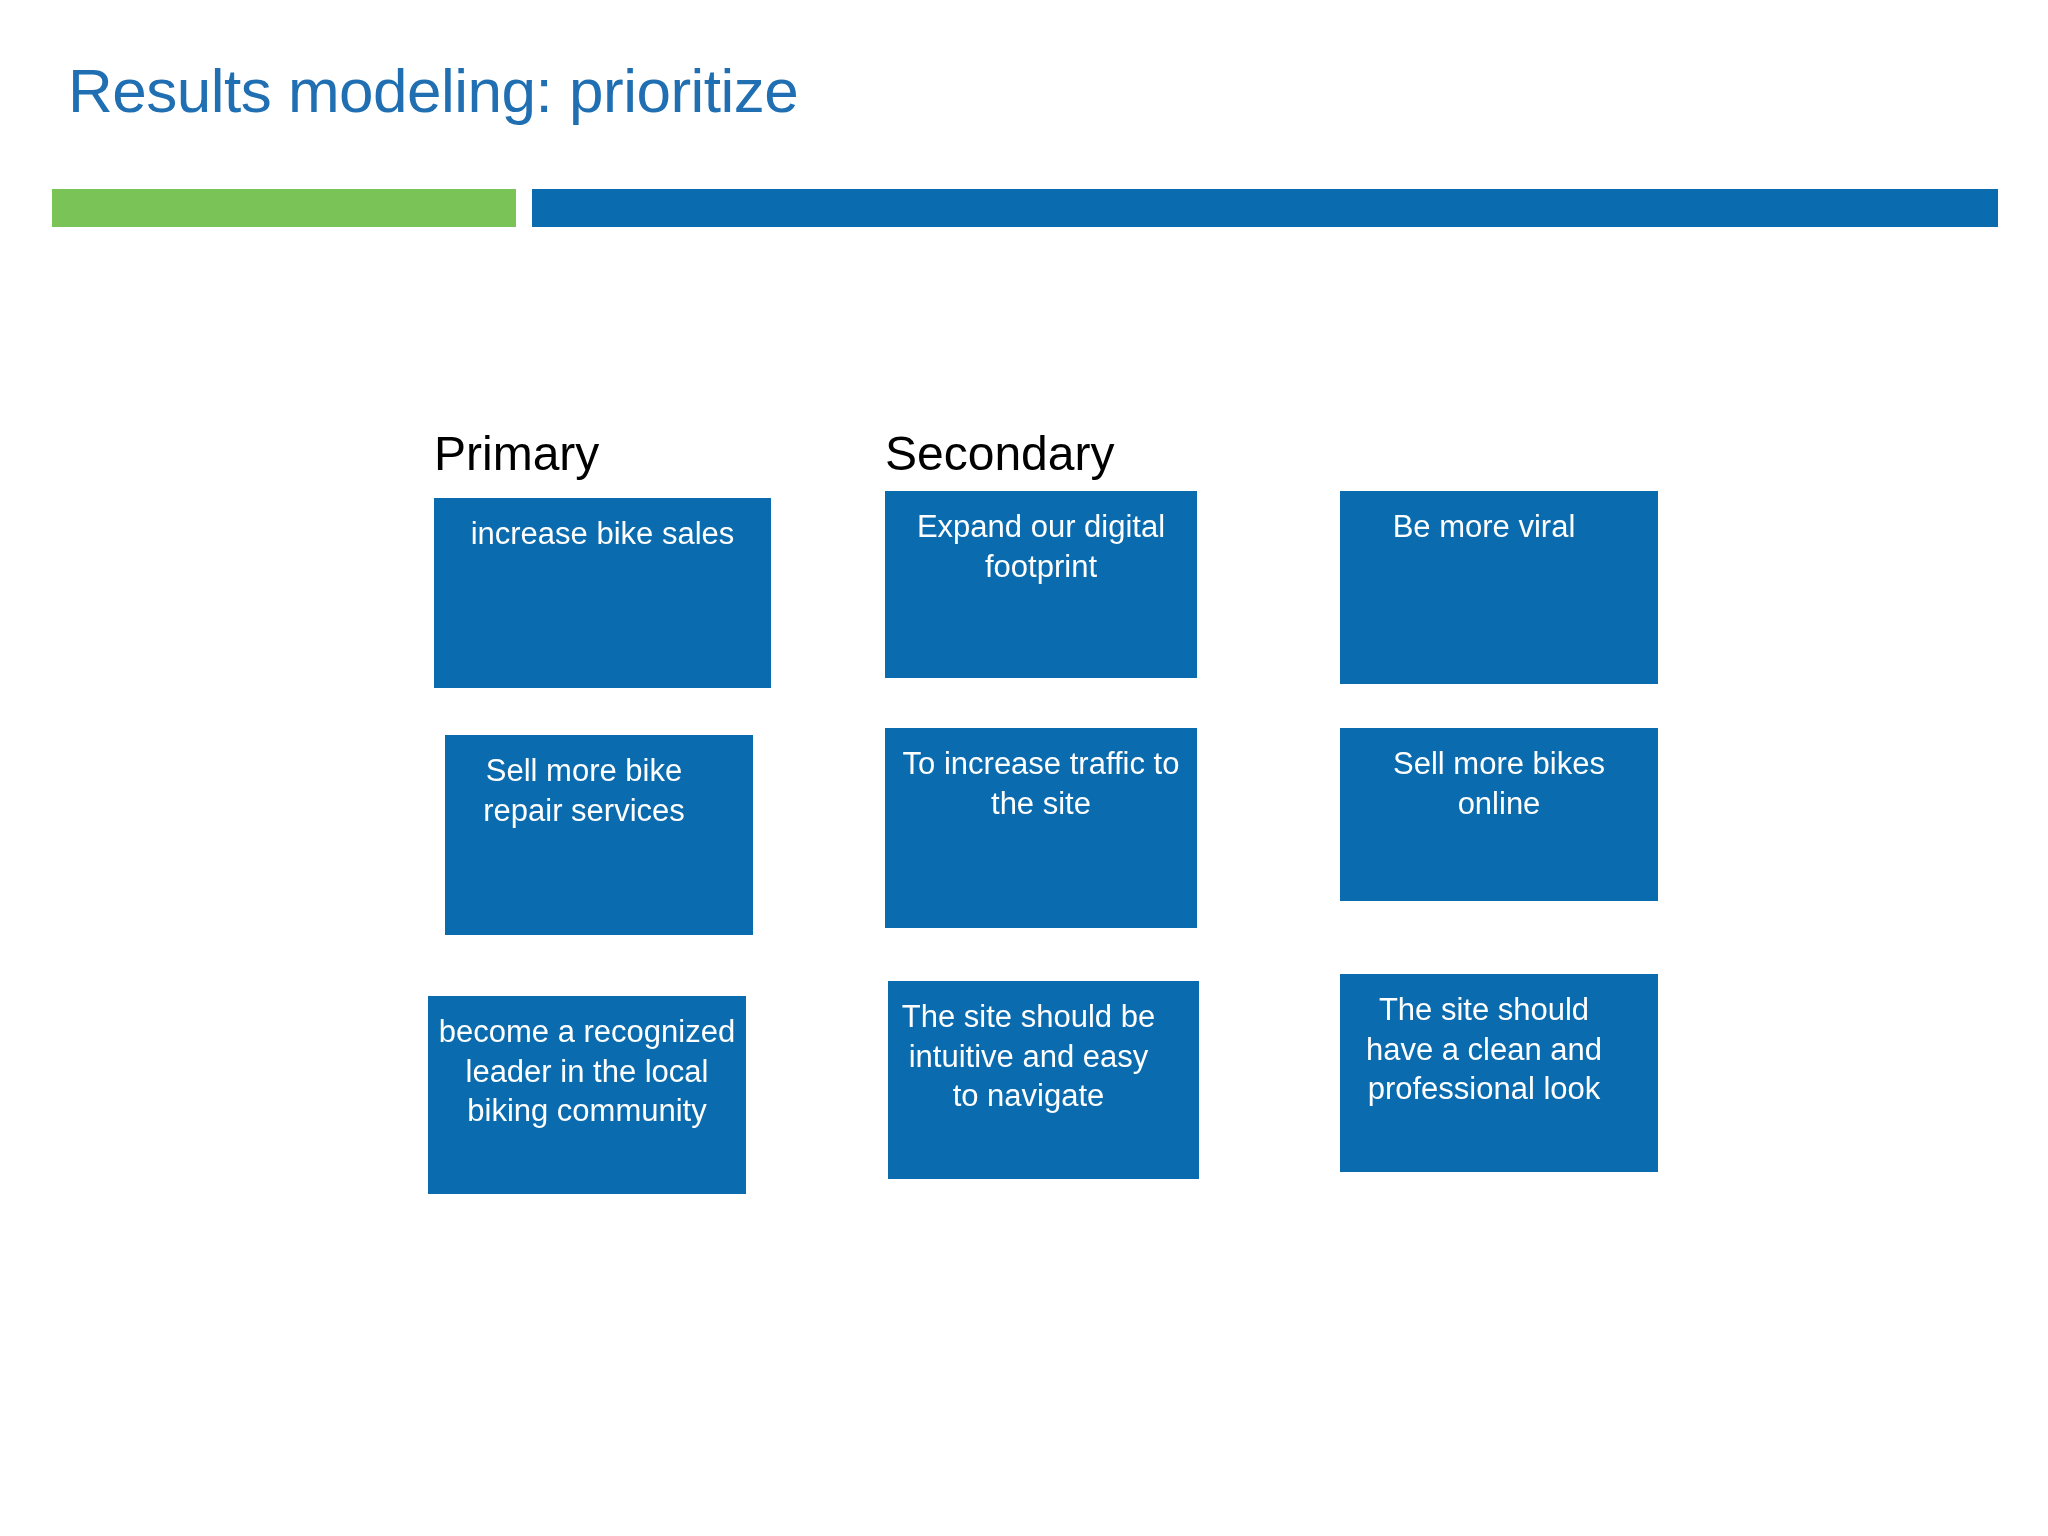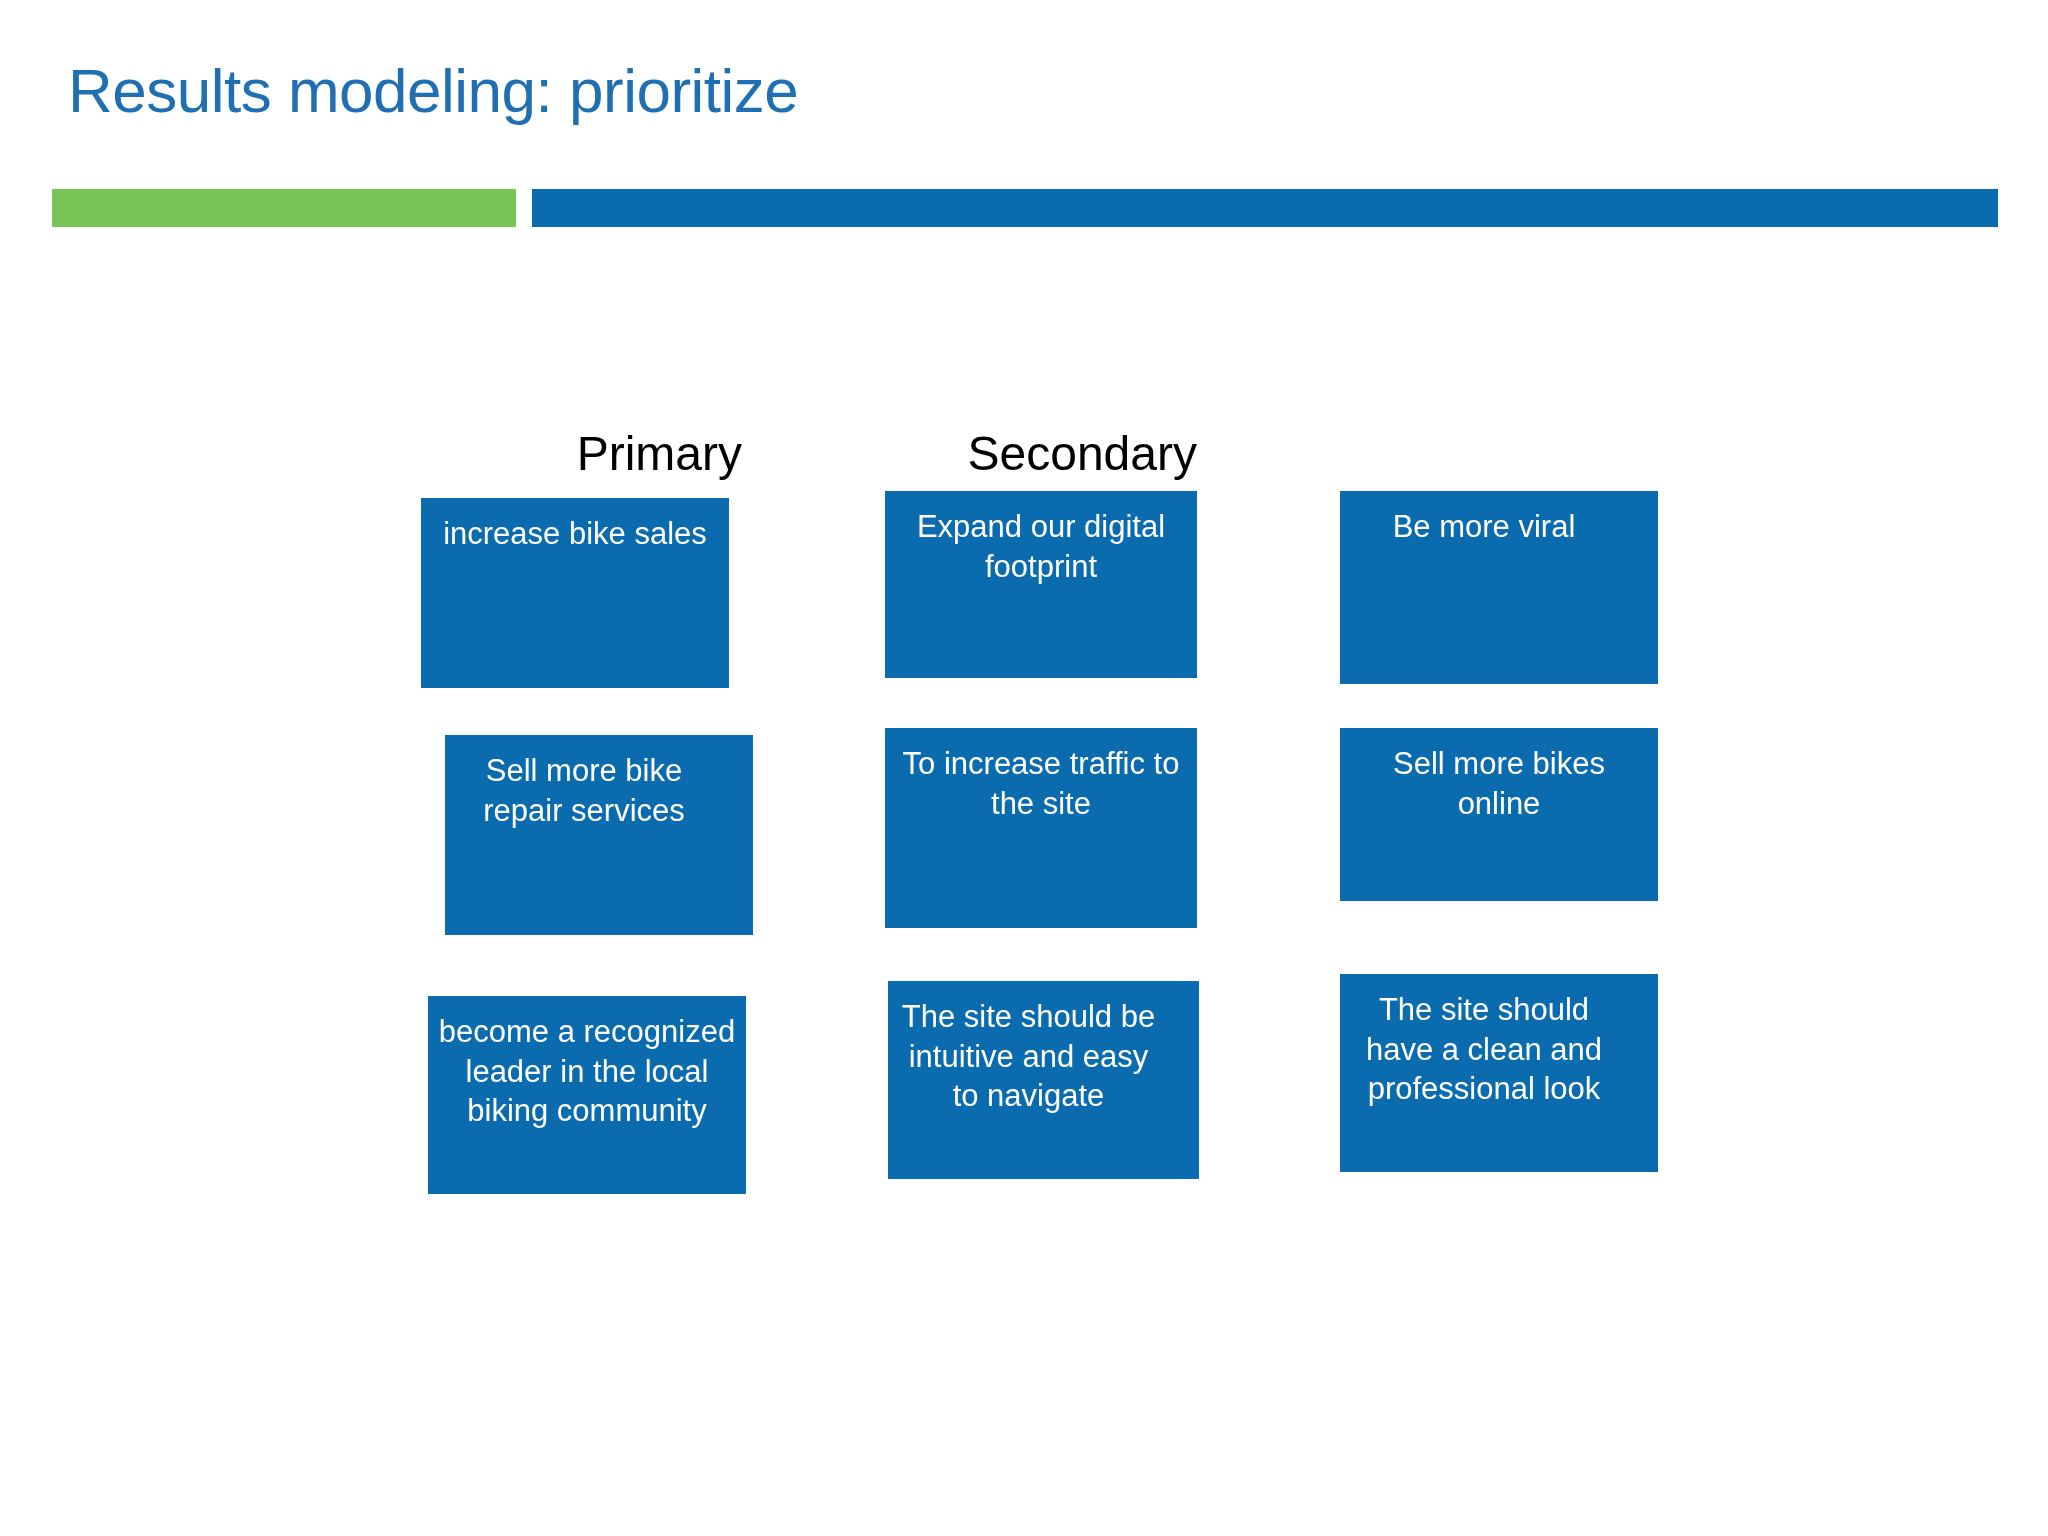--- a/index.html
+++ b/index.html
@@ -55,39 +55,39 @@
     top: 0;
     width: 2048px;
     height: 1536px;
   }
   .col-head {
     position: absolute;
     font-size: 48px;
     line-height: 1;
     color: #000000;
     white-space: nowrap;
-    text-align: right;
+    text-align: left;
   }
   .cell {
     position: absolute;
     background: #0A6BAE;
     box-sizing: border-box;
     color: #FFFFFF;
     font-size: 31px;
     line-height: 1.28;
     text-align: center;
     padding-top: 16px;
     padding-left: 8px;
     padding-right: 8px;
     overflow: hidden;
   }
 
   
   #head-primary   { left: 434px;  top: 430px; width: 308px; }
-  #cell-p-1 { left: 421px;  top: 498px;  width: 308px; height: 190px; }
+  #cell-p-1 { left: 434px;  top: 498px;  width: 337px; height: 190px; }
   #cell-p-2 { left: 445px;  top: 735px;  width: 308px; height: 200px; }
   #cell-p-3 { left: 428px;  top: 978px;  width: 318px; height: 198px; margin-top: 18px; }
 
   
   #head-secondary { left: 885px;  top: 430px; width: 312px; }
   #cell-s-1 { left: 885px;  top: 491px;  width: 312px; height: 187px; }
   #cell-s-2 { left: 885px;  top: 728px;  width: 312px; height: 200px; }
   #cell-s-3 { left: 888px;  top: 981px;  width: 311px; height: 198px; }
 
   

